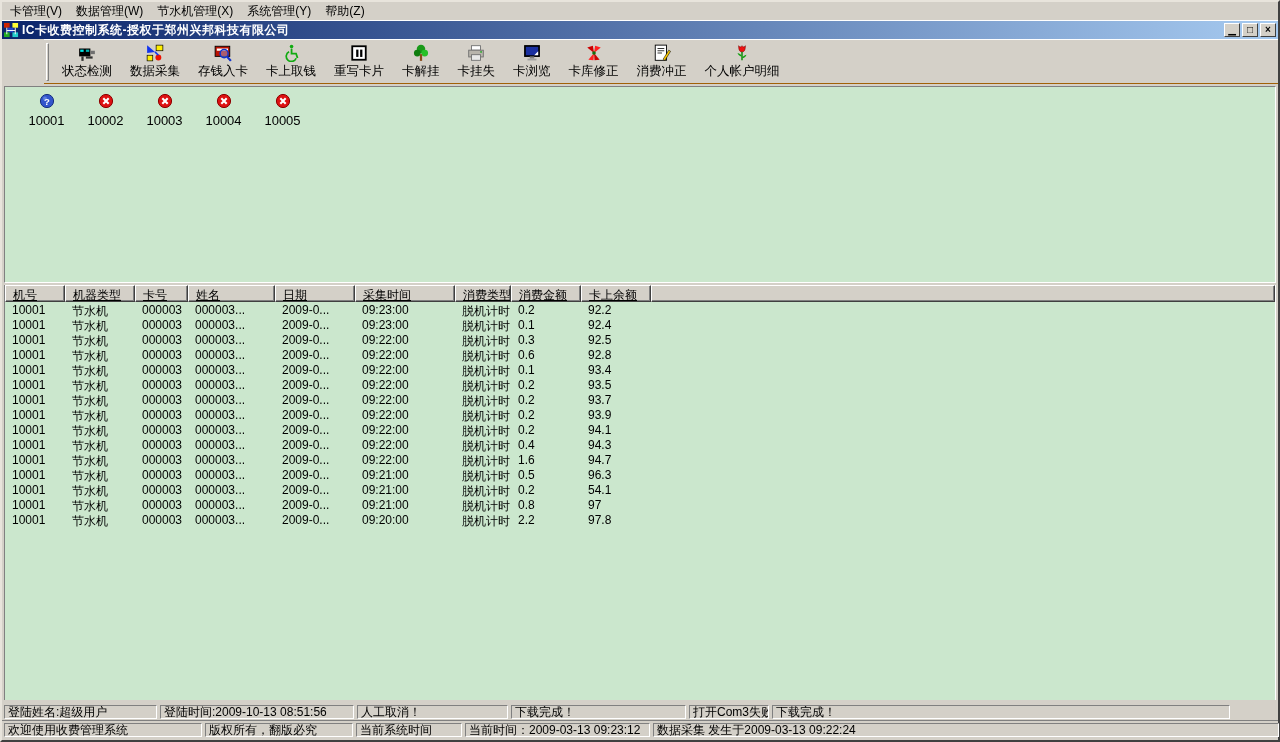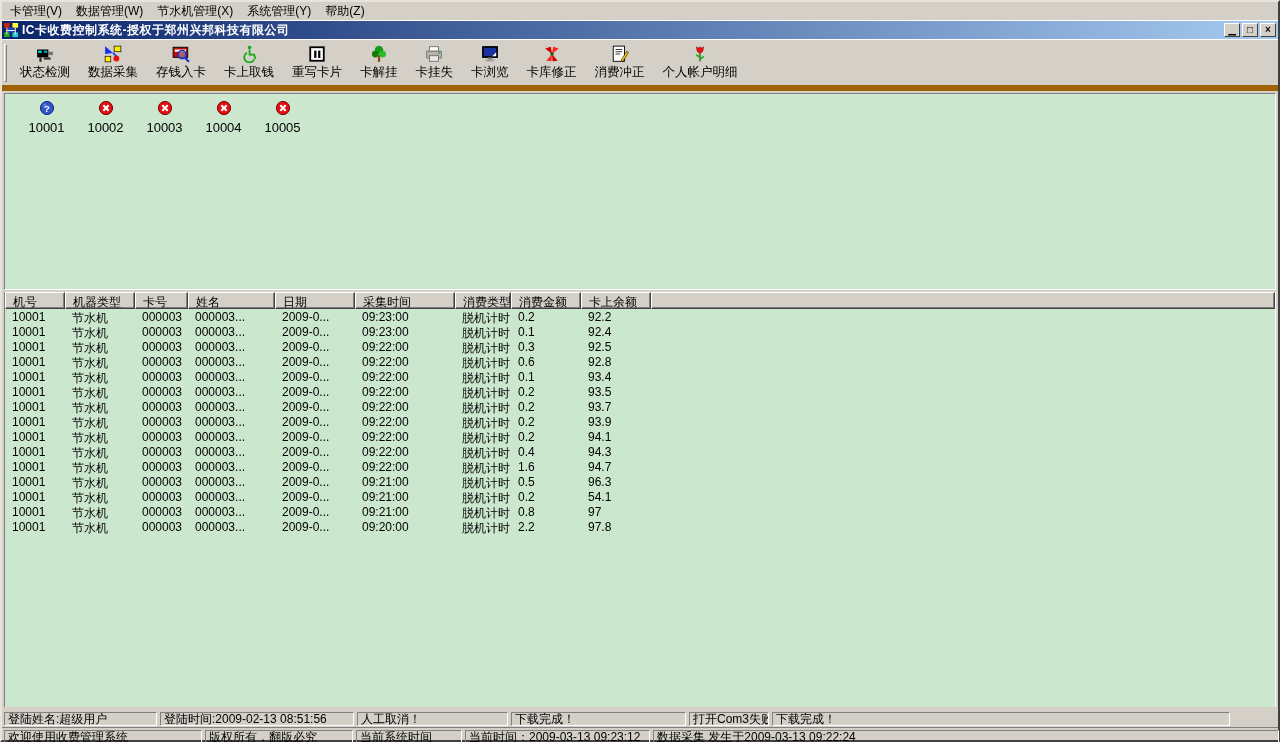--- a/index.html
+++ b/index.html
@@ -11,38 +11,38 @@
   #title-bar { height:18px; background:linear-gradient(to right,#0a246a,#a6caf0); display:flex; align-items:center; padding:0 2px; flex:none; }
   #app-icon { width:15px; height:15px; margin-right:3px; flex:none; }
   #title-text { color:#fff; font-weight:bold; font-size:12px; white-space:nowrap; flex:1; letter-spacing:.5px; }
   .win-btn { width:16px; height:14px; background:#d4d0c8; border:1px solid; border-color:#fff #404040 #404040 #fff; font-size:10px; line-height:11px; text-align:center; margin-left:2px; font-weight:bold; cursor:default; flex:none; }
 
   
   #menu-bar { height:19px; display:flex; align-items:center; padding-left:1px; flex:none; border-bottom:1px solid #fff; }
   .menu-item { padding:2px 7px; white-space:nowrap; }
 
   
-  #toolbar { height:52px; display:flex; align-items:center; border-top:1px solid #fff; border-bottom:6px solid #a16207; padding:1px 0; flex:none; }
+  #toolbar { height:45px; display:flex; align-items:center; border-top:1px solid #fff; border-bottom:1px solid #a16207; padding:1px 0; flex:none;margin-left:42px; }
   #toolbar-grip { width:3px; height:38px; margin:0 4px 0 2px; border:1px solid; border-color:#fff #808080 #808080 #fff; flex:none; }
   .tool-btn { display:flex; flex-direction:column; align-items:center; justify-content:center; padding:1px 9px; height:42px; white-space:nowrap; }
   .tool-icon { width:18px; height:18px; flex:none; }
   .tool-icon svg { width:18px; height:18px; }
   .tool-label { font-size:12.5px; margin-top:1px; }
 
   
   #device-panel { height:197px; margin:2px 2px 0 2px; background:#cbe7cd; border:1px solid; border-color:#808080 #fff #fff #808080; padding:6px 0 0 12px; display:flex; align-items:flex-start; flex:none; }
   .device { width:59px; display:flex; flex-direction:column; align-items:center; margin-right:0; }
   .device-icon { width:16px; height:16px; }
   .device-icon svg { width:16px; height:16px; }
   .device-label { margin-top:4px; font-size:13px; }
 
   
   #table-area { height:415px; margin:2px 2px 0 2px; background:#cbe7cd; border-left:1px solid #808080; border-right:1px solid #fff; overflow:hidden; display:flex; flex-direction:column; flex:none; }
   #table-header { height:17px; display:flex; flex:none; background:#d4d0c8; }
-  .th { height:17px; background:#d4d0c8; border:1px solid; border-color:#fff #404040 #404040 #fff; box-shadow:inset -1px -1px 0 #808080; padding:1px 0 0 7px; white-space:nowrap; overflow:hidden; flex:none; }
+  .th { height:17px; background:#d4d0c8; border:1px solid; border-color:#fff #404040 #404040 #fff; box-shadow:inset -1px -1px 0 #808080; padding:1px 0 0 7px; white-space:nowrap; overflow:hidden; flex:none;text-decoration:underline; }
   .th-fill { flex:1; }
   #table-body { flex:1; }
   .tr { height:15px; display:flex; white-space:nowrap; }
   .td { padding:1px 0 0 7px; overflow:hidden; white-space:nowrap; flex:none; font-size:12px; }
 
   
   .statusbar { display:flex; align-items:center; padding-left:2px; flex:none; }
   #status-top { height:17px; margin-top:3px; }
   #status-bottom { height:19px; border-top:1px solid #808080; padding-top:0; }
   .seg { height:14px; border:1px solid; border-color:#808080 #fff #fff #808080; margin-right:3px; padding:0 0 0 3px; white-space:nowrap; overflow:hidden; flex:none; line-height:13px; }
@@ -401,21 +401,21 @@
           <div class="td" style="width: 100px;">09:20:00</div>
           <div class="td" style="width: 56px;">脱机计时</div>
           <div class="td" style="width: 70px;">2.2</div>
           <div class="td" style="width: 70px;">97.8</div>
         </div>
       </div>
   </div>
 
   <div id="status-top" class="statusbar">
       <div class="seg" style="width: 153px;">登陆姓名:超级用户</div>
-      <div class="seg" style="width: 194px;">登陆时间:2009-02-13 08:51:56</div>
+      <div class="seg" style="width: 194px;">登陆时间:2009-10-13 08:51:56</div>
       <div class="seg" style="width: 151px;">人工取消！</div>
       <div class="seg" style="width: 175px;">下载完成！</div>
       <div class="seg" style="width: 80px;">打开Com3失败！</div>
       <div class="seg" style="width: 458px;">下载完成！</div>
     </div>
   <div id="status-bottom" class="statusbar">
       <div class="seg" style="width: 198px;">欢迎使用收费管理系统</div>
       <div class="seg" style="width: 148px;">版权所有，翻版必究</div>
       <div class="seg" style="width: 106px;">当前系统时间</div>
       <div class="seg" style="width: 185px;">当前时间：2009-03-13 09:23:12</div>

